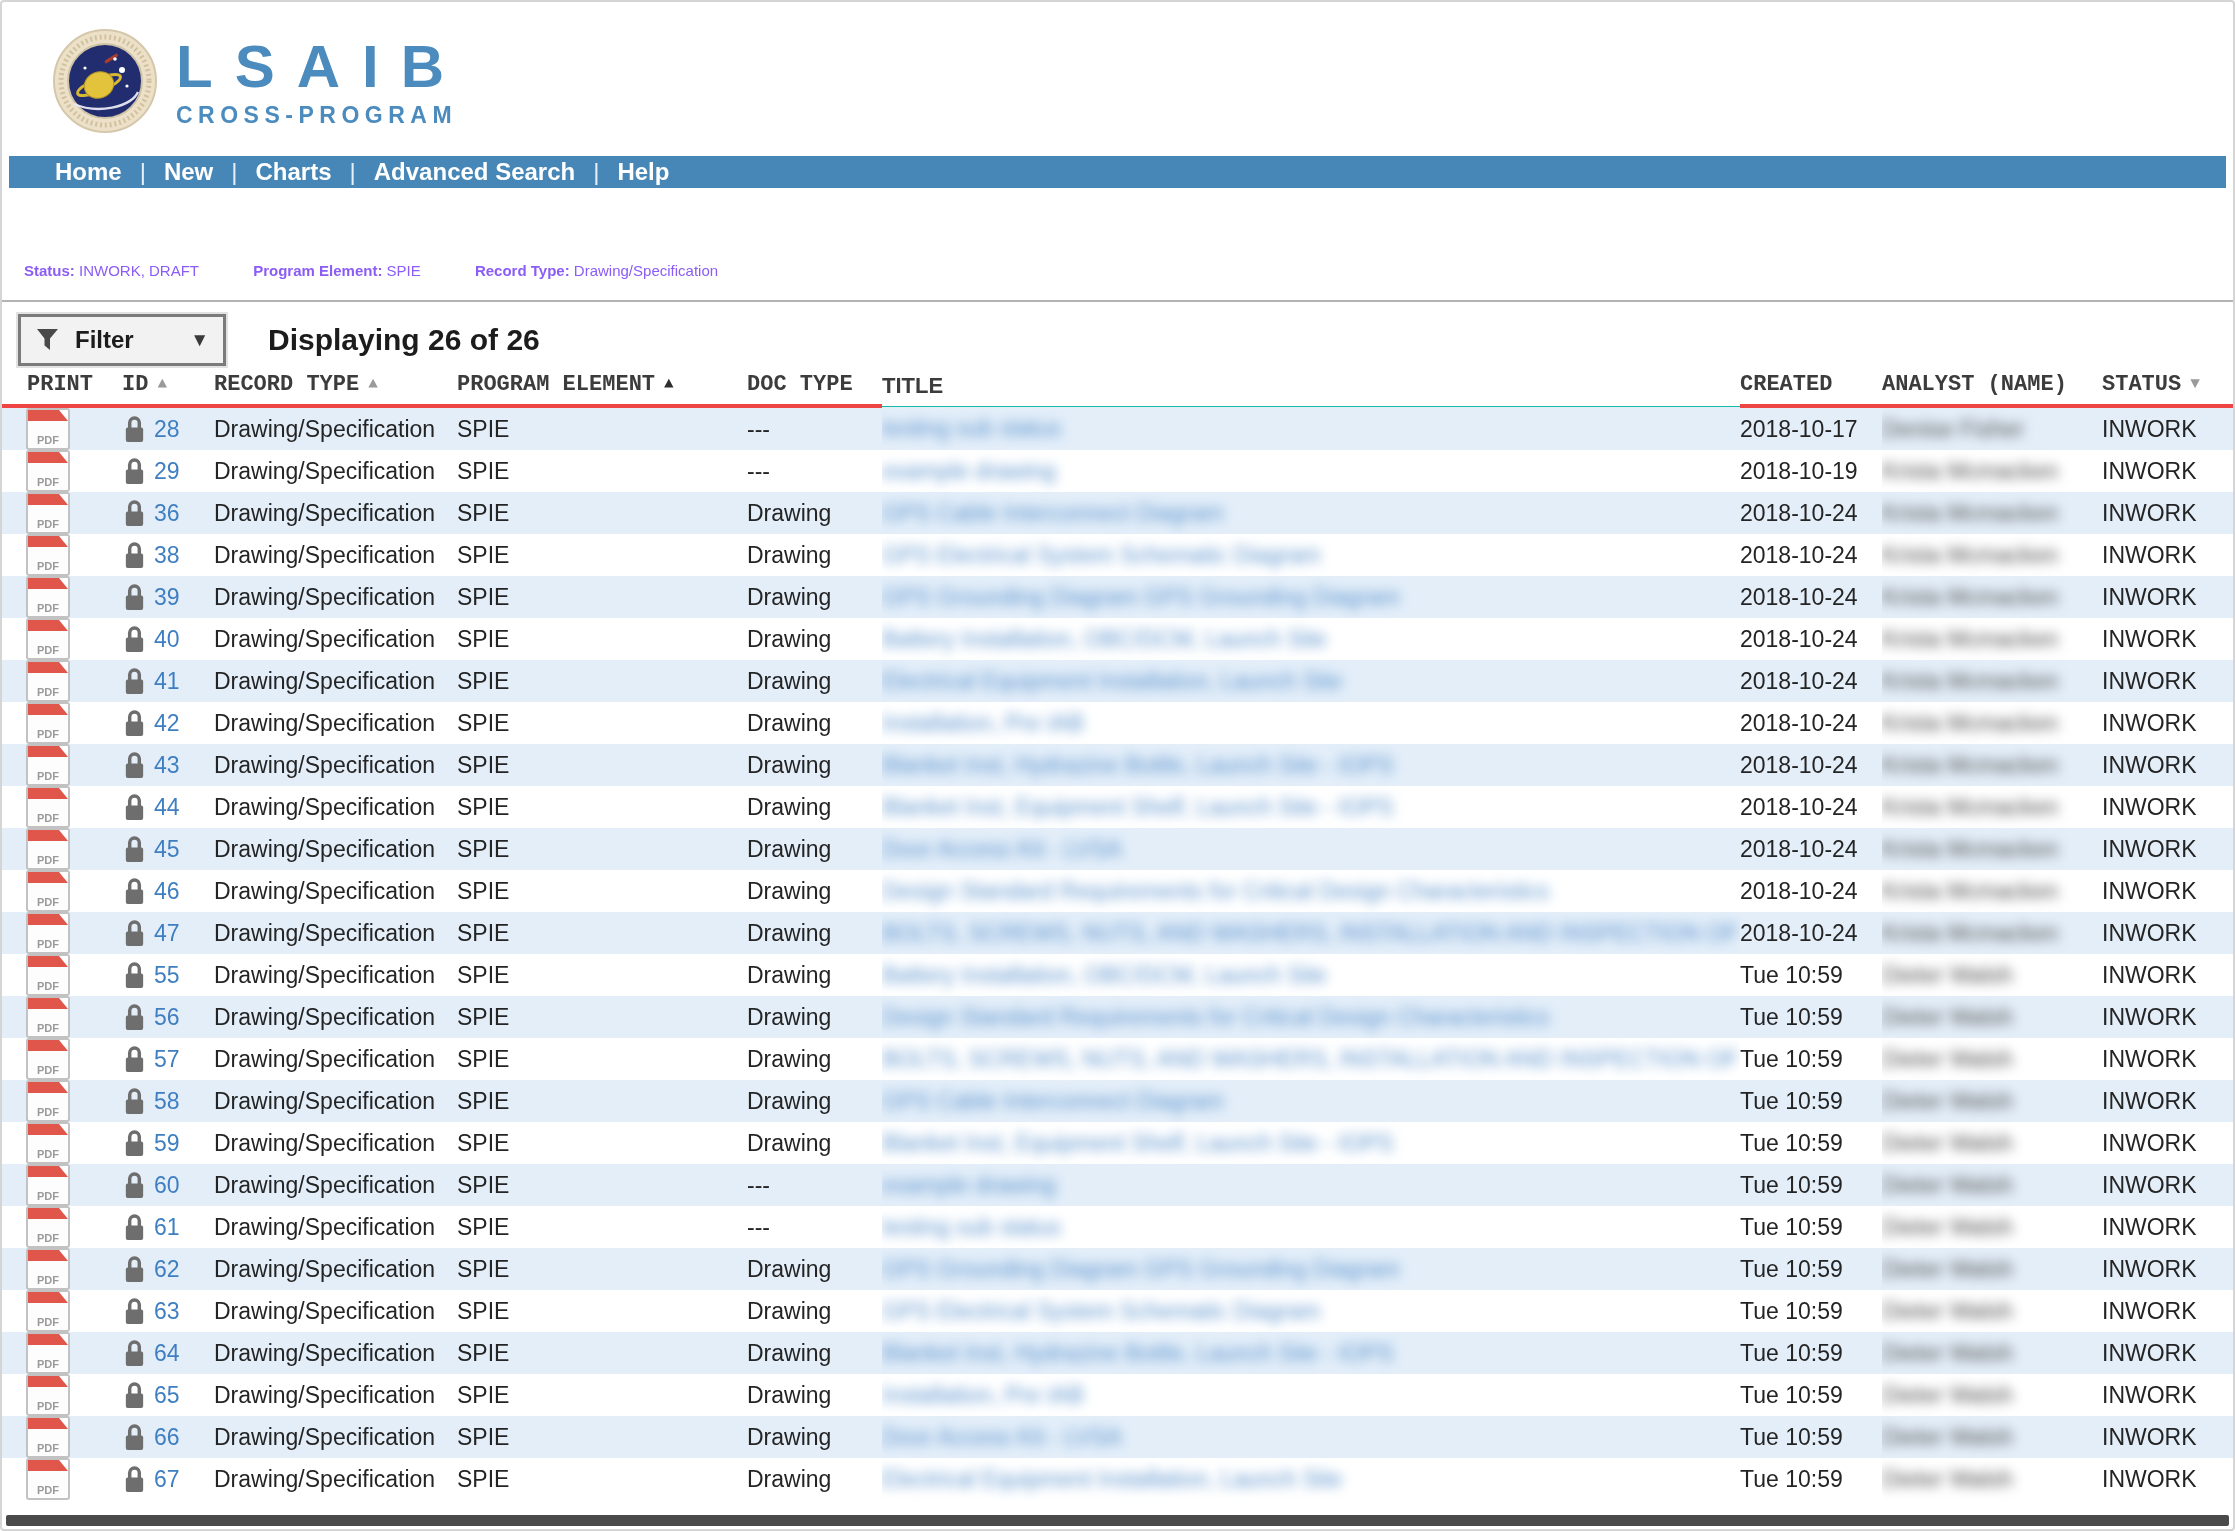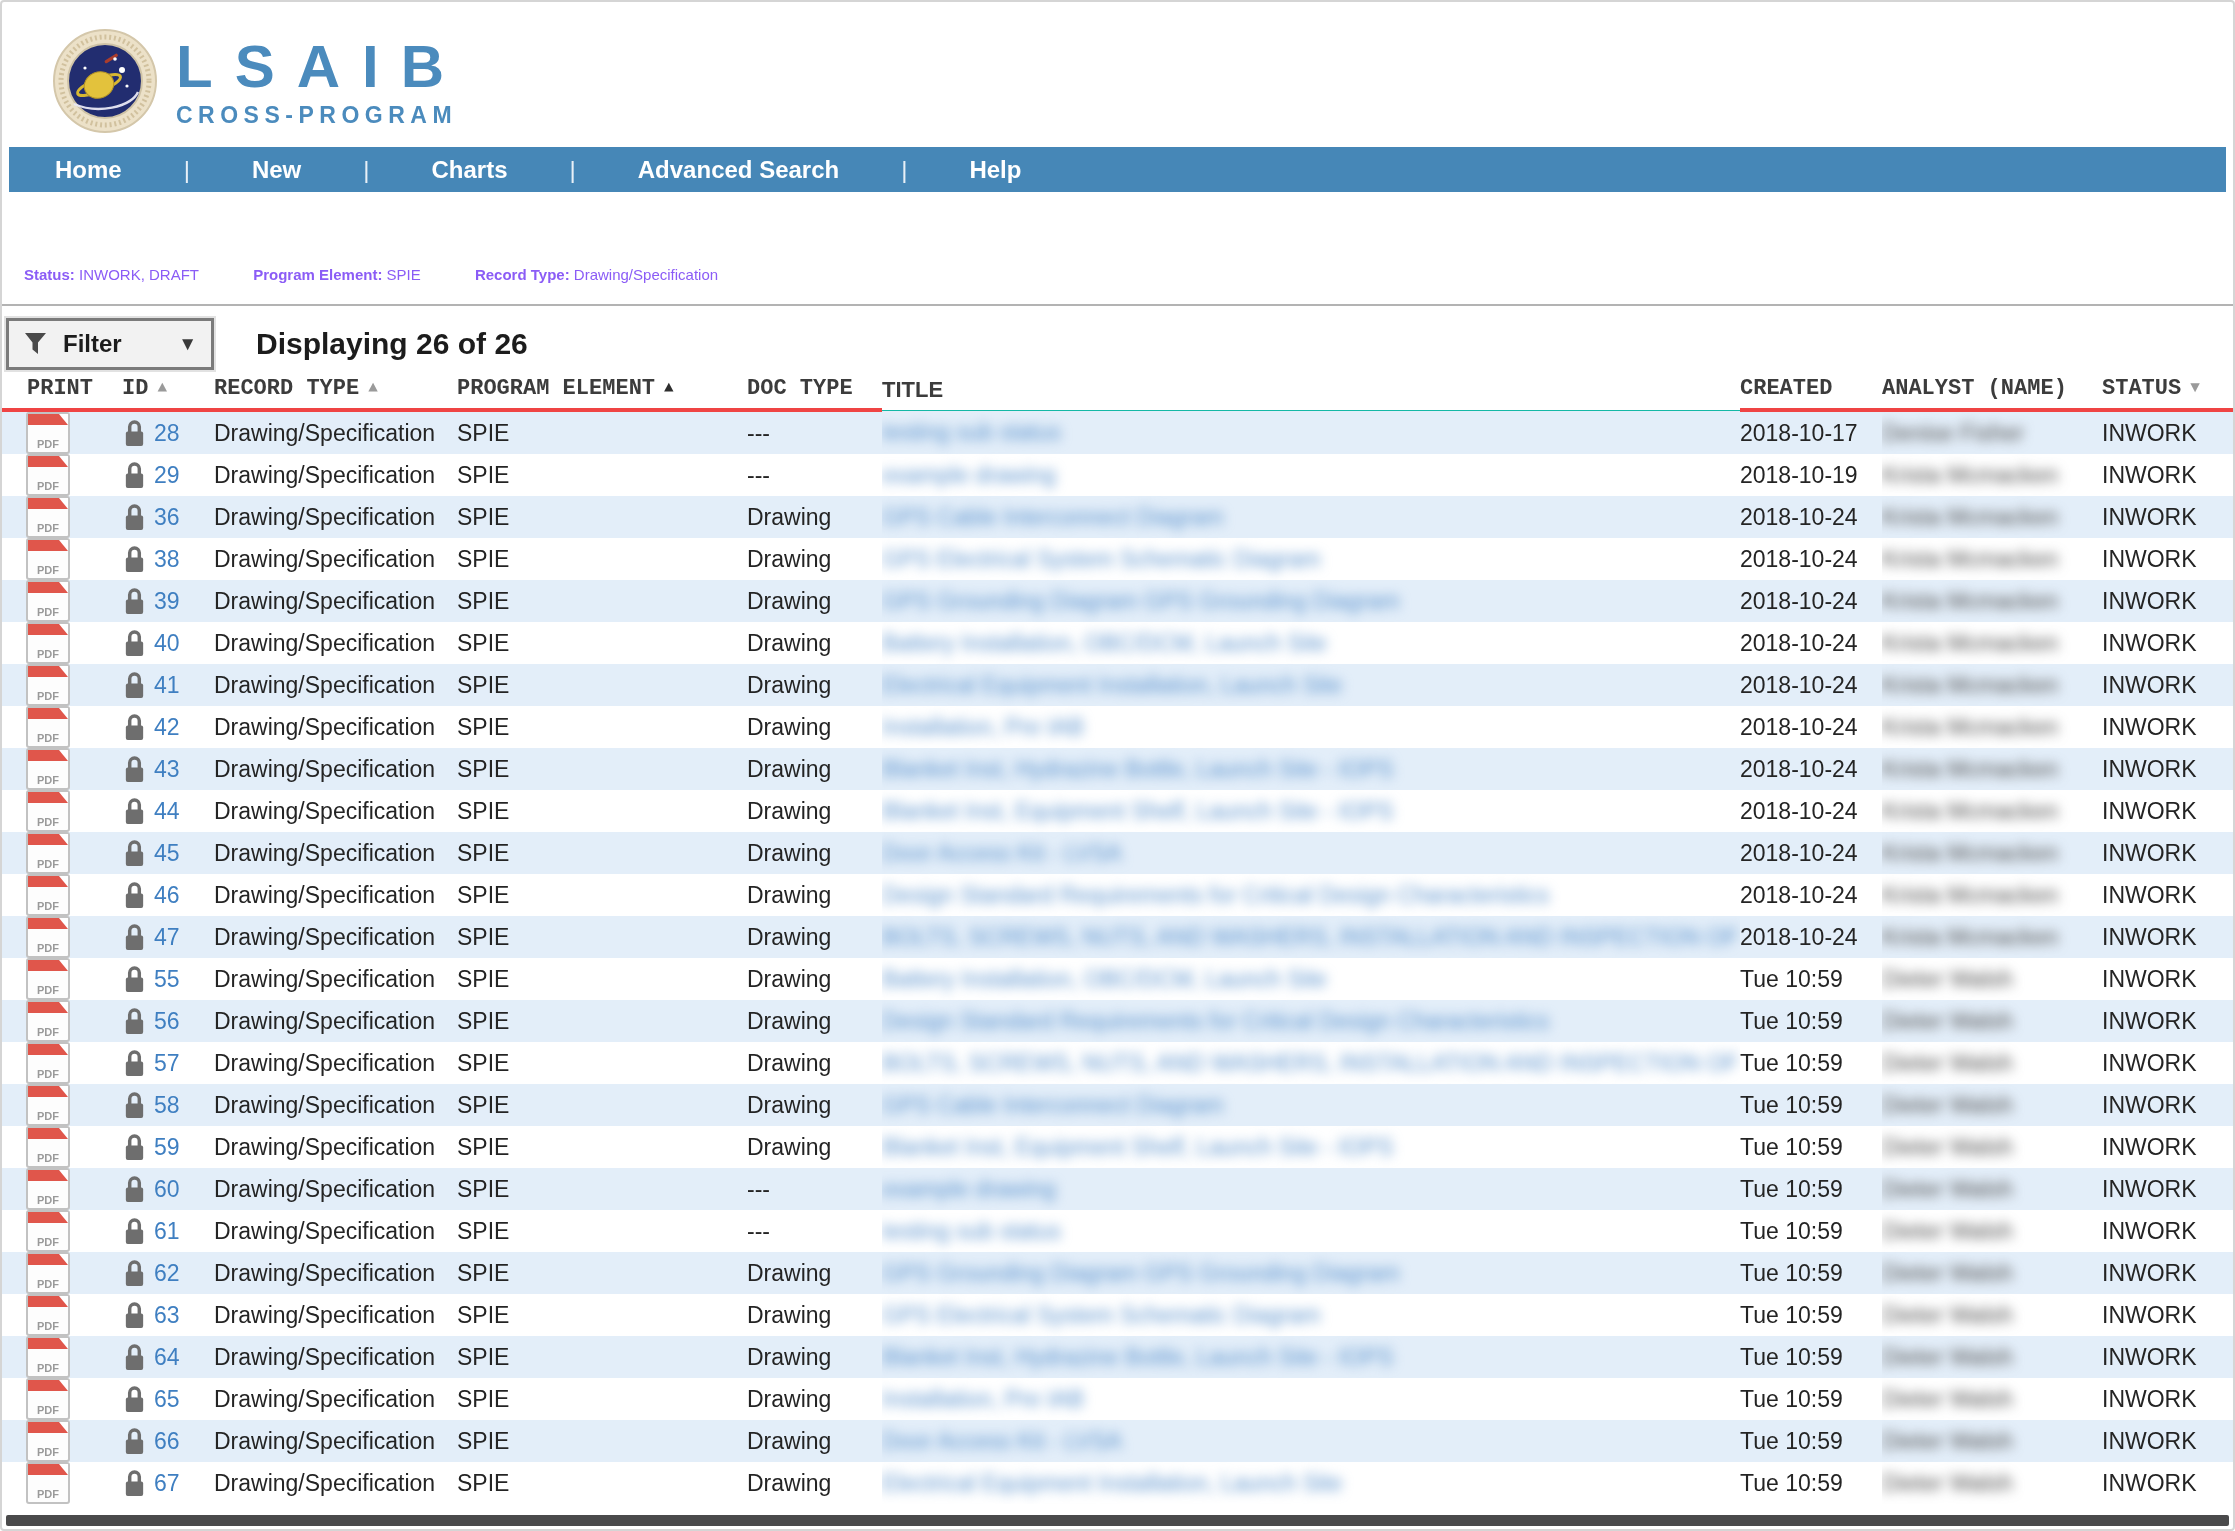--- a/index.html
+++ b/index.html
@@ -9,35 +9,35 @@
 
   
   .logo-row{padding:26px 0 0 50px;height:112px;display:flex;align-items:flex-start;}
   .logo{display:flex;align-items:center;text-decoration:none;cursor:pointer;}
   .seal{width:106px;height:106px;flex:0 0 auto;}
   .brandtext{margin-left:18px;}
   .brand{font-size:60px;font-weight:600;letter-spacing:22px;color:#4b8bbd;line-height:66px;}
   .brandsub{font-size:23px;font-weight:700;letter-spacing:5.5px;color:#4b8bbd;margin-top:2px;}
 
   
-  .nav{margin:7px 7px;height:45px;background:#4687b7;display:flex;align-items:center;
-       padding-left:40px;color:#fff;font-size:24px;font-weight:700;gap:44px;}
+  .nav{margin:16px 7px;height:32px;background:#4687b7;display:flex;align-items:center;
+       padding-left:40px;color:#fff;font-size:24px;font-weight:700;}
   .nav a{color:#fff;text-decoration:none;padding:0 6px;cursor:pointer;}
   .nav .sep{color:#e8f0f7;margin:0 12px;font-weight:400;}
 
   .datetime{margin:12px 0 0 22px;font-size:23px;font-weight:700;color:#1a1a1a;line-height:34px;}
 
   
   .status-row{margin:66px 15px 0 22px;font-size:15px;color:#8b5cf6;line-height:34px;}
   .status-row .lbl{font-weight:700;}
   .status-row .grp{margin-right:50px;}
   .rule{margin:12px 0 0 0;border:0;border-top:2px solid #b3b3b3;height:0;}
 
   
-  .filter-row{margin:10px 0 0 4px;display:flex;align-items:center;height:56px;}
+  .filter-row{margin:10px 0 0 16px;display:flex;align-items:center;height:56px;}
   .filter-btn{display:inline-flex;align-items:center;width:208px;height:52px;box-sizing:border-box;
               background:#f2f2f2;border:3px solid #7b7b7b;outline:2px solid #e2e2e2;
               padding:0 14px;cursor:pointer;font-family:inherit;}
   .filter-btn .flabel{font-size:24px;font-weight:700;color:#1c1c1c;margin-left:14px;}
   .filter-btn .caret{margin-left:auto;font-size:19px;color:#3a3a3a;}
   .displaying{font-size:30px;font-weight:700;color:#1c1c1c;margin-left:42px;}
 
   
   table.records{border-collapse:collapse;table-layout:fixed;width:2235px;margin-top:0;}
   col.c0{width:95px;}  col.c1{width:117px;} col.c2{width:243px;} col.c3{width:290px;}

